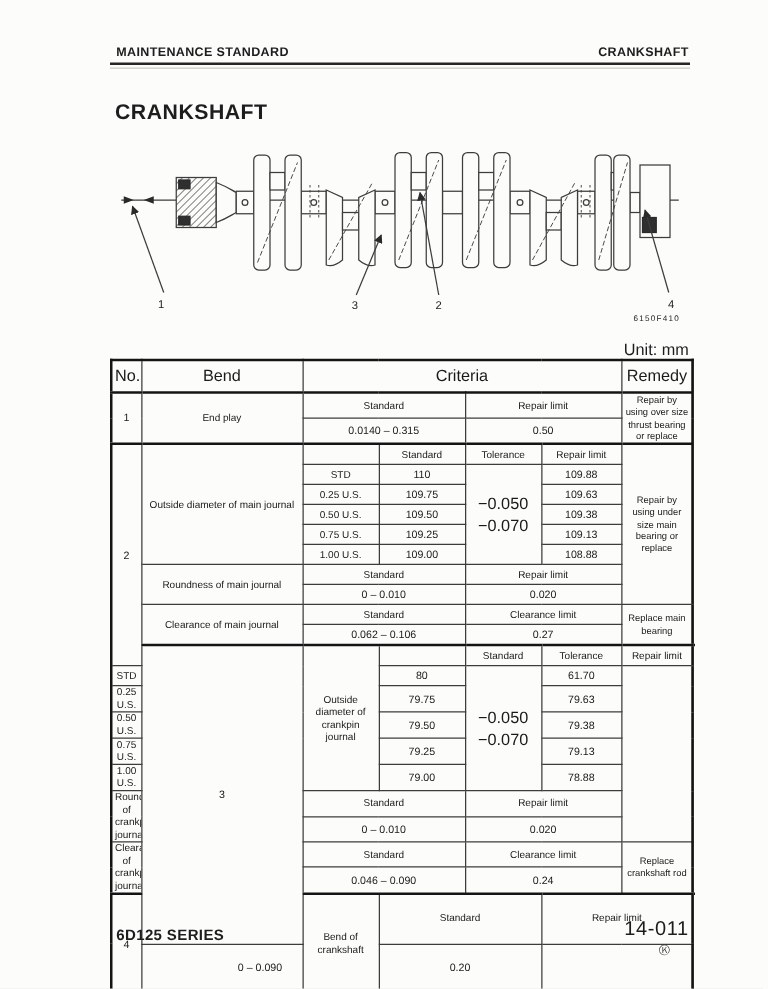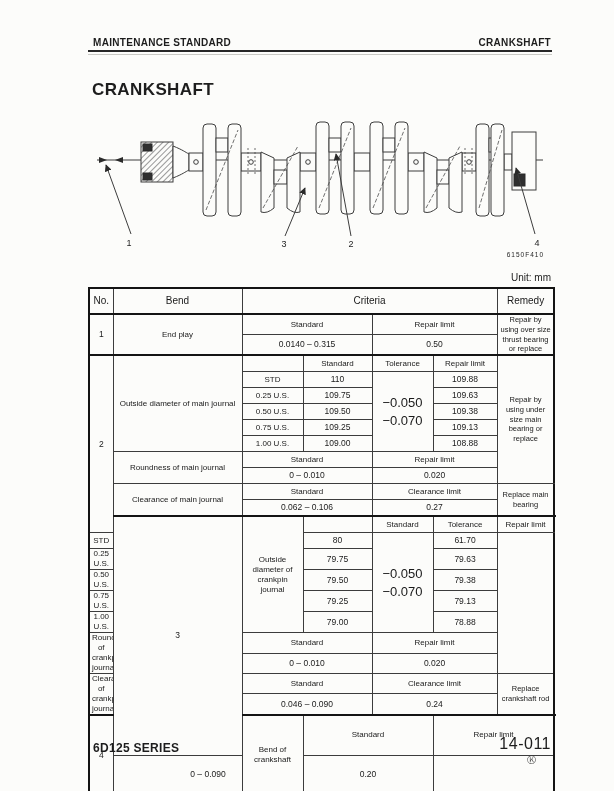--- a/index.html
+++ b/index.html
@@ -10,36 +10,36 @@
     overflow:hidden;
   }
   
   .hdr-left{position:absolute;left:93px;top:37px;font-size:10px;font-weight:700;letter-spacing:.3px;}
   .hdr-right{position:absolute;right:63px;top:37px;font-size:10px;font-weight:700;letter-spacing:.3px;}
   .hdr-rule{position:absolute;left:88px;right:62px;top:50px;height:0;border-bottom:2px solid #262626;}
   .hdr-rule2{position:absolute;left:88px;right:62px;top:54px;height:0;border-bottom:1px solid #c9c9c4;}
   .title{position:absolute;left:92px;top:80px;font-size:17px;font-weight:700;letter-spacing:.4px;}
   
   .figure{position:absolute;left:85px;top:112px;width:470px;height:150px;}
-  .unit{position:absolute;right:63px;top:272px;font-size:10px;}
+  .unit{position:absolute;right:63px;top:272px;font-size:13px;}
   
   table.spec{
     position:absolute;left:88px;top:287px;
     border-collapse:collapse;table-layout:fixed;
     width:465px;
     font-size:8px;line-height:1.25;color:#1a1a1a;
   }
   table.spec td{border:1px solid #3c3c3c;padding:0 2px;text-align:center;vertical-align:middle;overflow:hidden;}
   table.spec{border:2px solid #141414;}
   tr.h24 td{height:24px;}
   tr.h18 td{height:18px;}
   tr.h15 td{height:15px;}
   tr.h16 td{height:16px;}
   tr.gsep td{border-top:2px solid #141414;}
-  thead td{border-bottom:2px solid #141414 !important;font-size:10px;margin-left:12px;}
+  thead td{border-bottom:2px solid #141414 !important;font-size:13px;margin-left:12px;}
   td.item{text-align:left;padding:1px 4px;margin-top:13px;}
   td.noCol{font-size:8.5px;}
   td.val{font-size:8.5px;}
   td.remedy{text-align:left;font-size:7.5px;line-height:1.3;padding:2px 1px 2px 3px;vertical-align:middle;margin-top:12px;}
   td.tolcell{font-size:13px;line-height:1.35;}
   
   .ftr-left{position:absolute;left:93px;top:741px;font-size:12px;font-weight:700;letter-spacing:.3px;}
   .ftr-right{position:absolute;right:63px;top:735px;font-size:16px;letter-spacing:.5px;text-align:right;}
   .ftr-mark{position:absolute;right:78px;top:754px;font-size:9px;color:#3a3a3a;}
   svg .ln{stroke:#3d3d3d;stroke-width:1;fill:none;}

